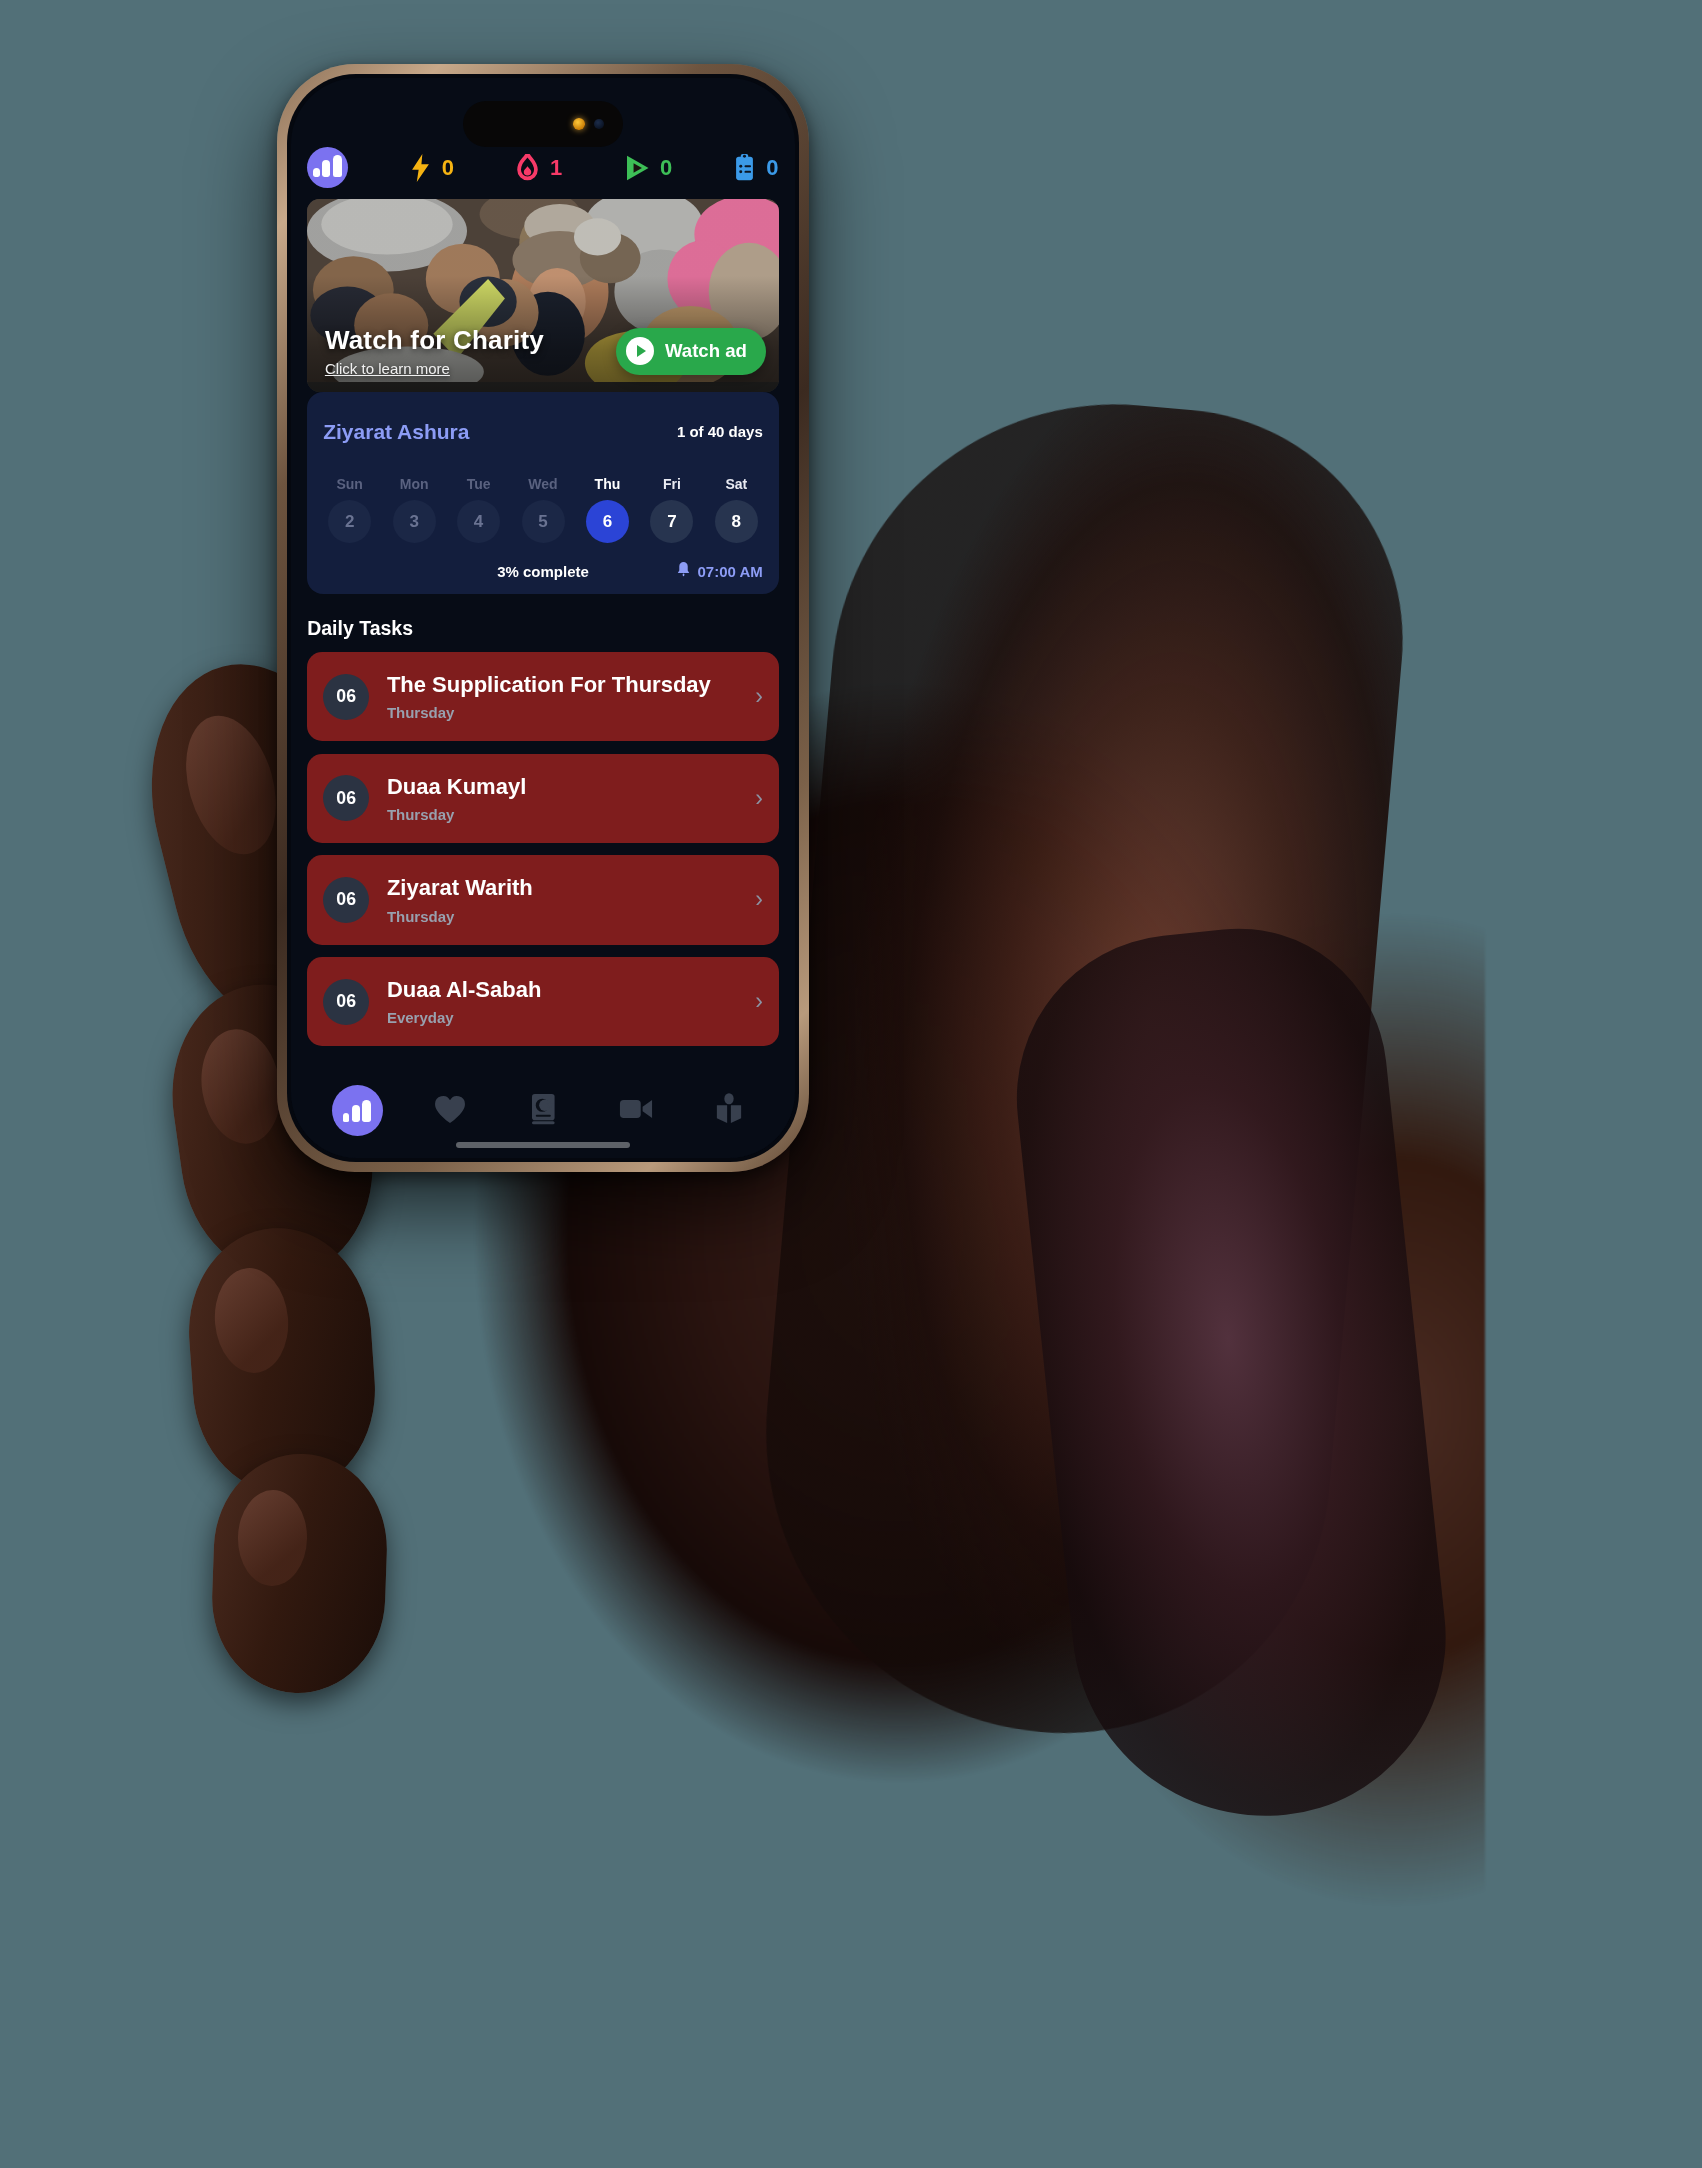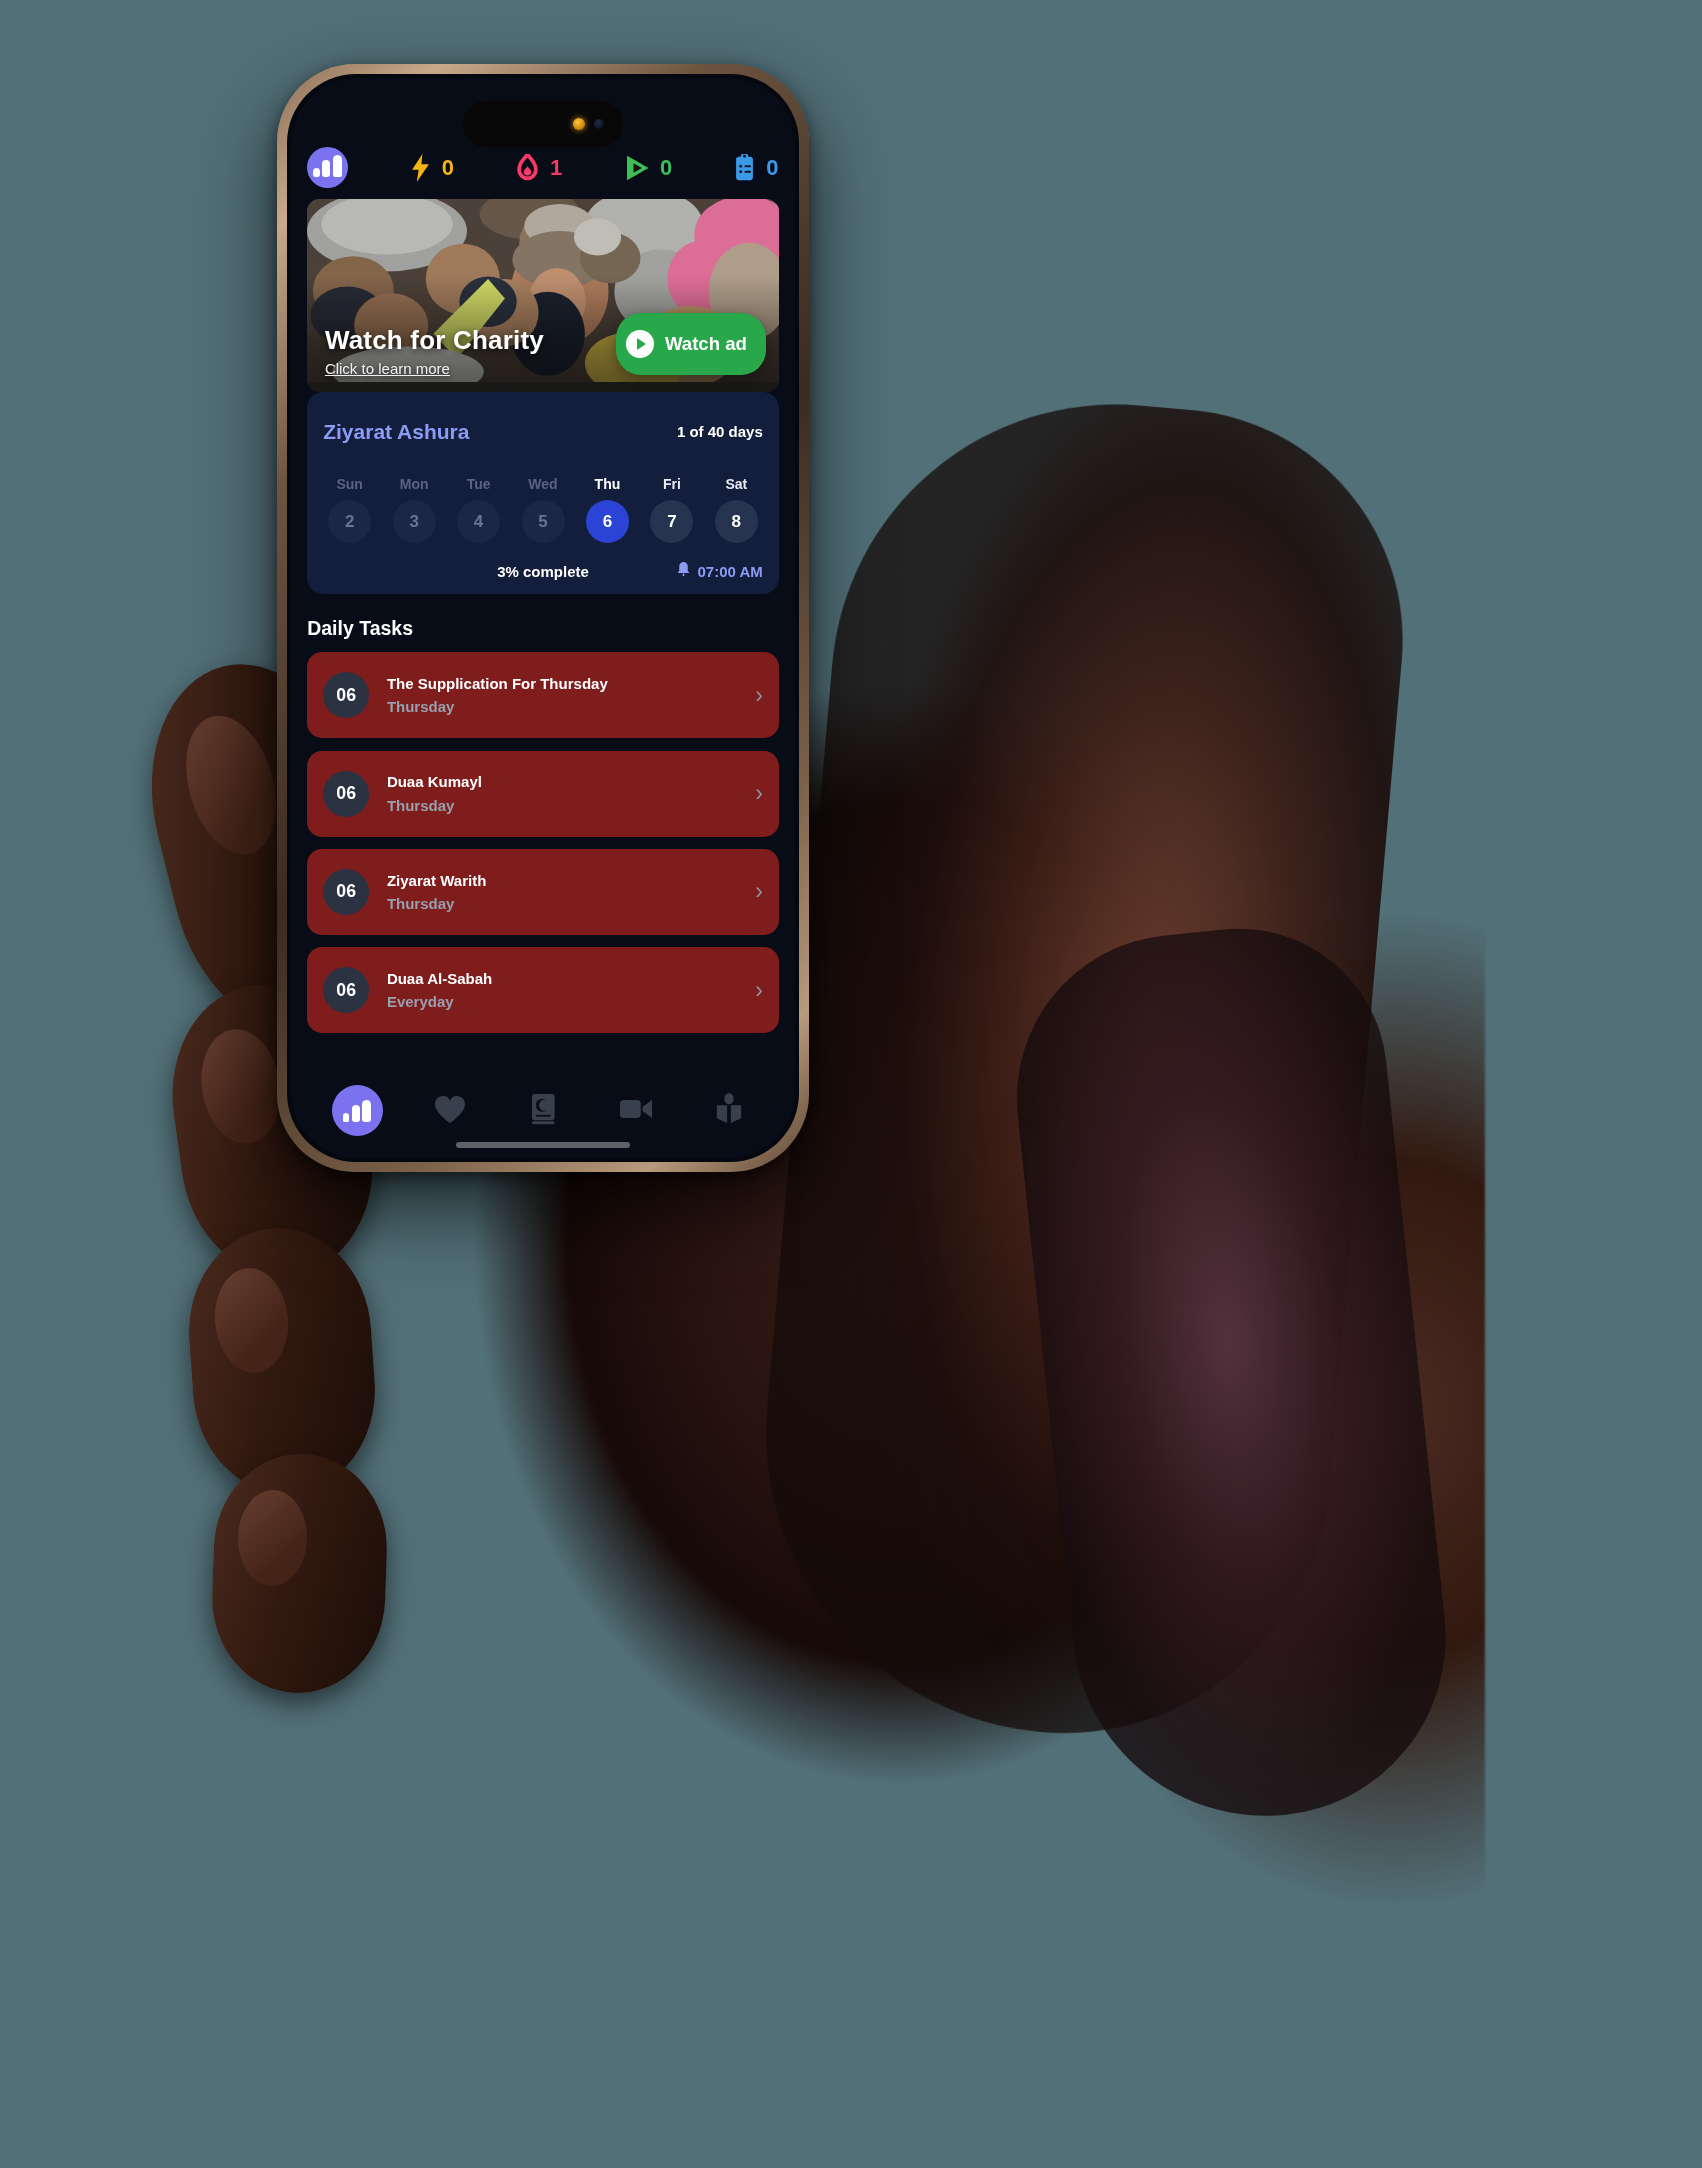--- a/index.html
+++ b/index.html
@@ -115,21 +115,21 @@
     position:absolute; inset:0;
     background:linear-gradient(180deg,rgba(0,0,0,.05) 40%,rgba(0,0,0,.45) 78%,rgba(0,0,0,.6) 100%);
   }
   .banner-text { position:absolute; left:17.7px; bottom:15px; }
   .banner-title { color:#fff; font-size:26px; font-weight:bold; letter-spacing:0.2px;
     text-shadow:0 1.8px 7px rgba(0,0,0,.7); }
   .banner-sub { color:#f0f0f0; font-size:15px; margin-top:3.5px; font-weight:500;
     text-shadow:0 1.8px 5.3px rgba(0,0,0,.7);text-decoration:underline; }
   .watch-btn {
     position:absolute; right:12.4px; bottom:17px;
-    background:#29a84b; border-radius:25px; height:62px;
+    background:#29a84b; border-radius:25px; height:47px;
     display:flex; align-items:center; gap:10.6px; padding:0 19.5px 0 10.6px;
     box-shadow:0 3.5px 12.4px rgba(0,0,0,.35);
   }
   .watch-btn .pl {
     width:28px; height:28px; border-radius:50%; background:#fff;
     display:flex; align-items:center; justify-content:center;
   }
   .watch-btn .pl:after {
     content:""; width:0; height:0; margin-left:2.7px;
     border-left:9.8px solid #29a84b; border-top:6.2px solid transparent; border-bottom:6.2px solid transparent;
@@ -188,21 +188,21 @@
   .task {
     margin:0 16px 12.4px 16px; background:#7f1d1d; border-radius:15px;
     display:flex; align-items:center; gap:17.7px; padding:20px 16px;
   }
   .task .num {
     width:46px; height:46px; border-radius:50%; flex:0 0 auto;
     background:#2b3342; color:#fff; font-size:17.7px; font-weight:bold;
     display:flex; align-items:center; justify-content:center;
   }
   .task .meta { flex:1 1 auto; }
-  .task .t { color:#fff; font-size:15px; font-weight:bold; }
+  .task .t { color:#fff; font-size:22px; font-weight:bold; }
   .task .s { color:#98a0ae; font-size:15px; font-weight:600; margin-top:6.2px; }
   .task .chev { color:#8b93a3; font-size:23px; font-weight:300; }
 
   
   .navbar {
     flex:0 0 auto; height:94px; background:#070c16;
     display:flex; align-items:center; justify-content:space-around;
     padding:0 19.5px; position:relative; z-index:5;
   }
   .nav-item { width:51px; height:51px; display:flex; align-items:center; justify-content:center; border-radius:50%; }

